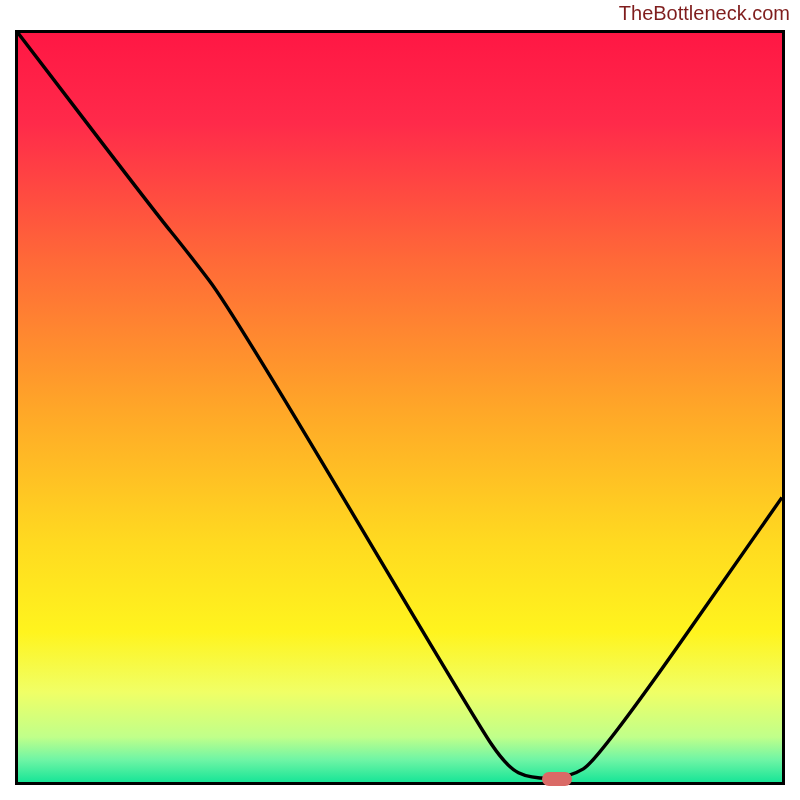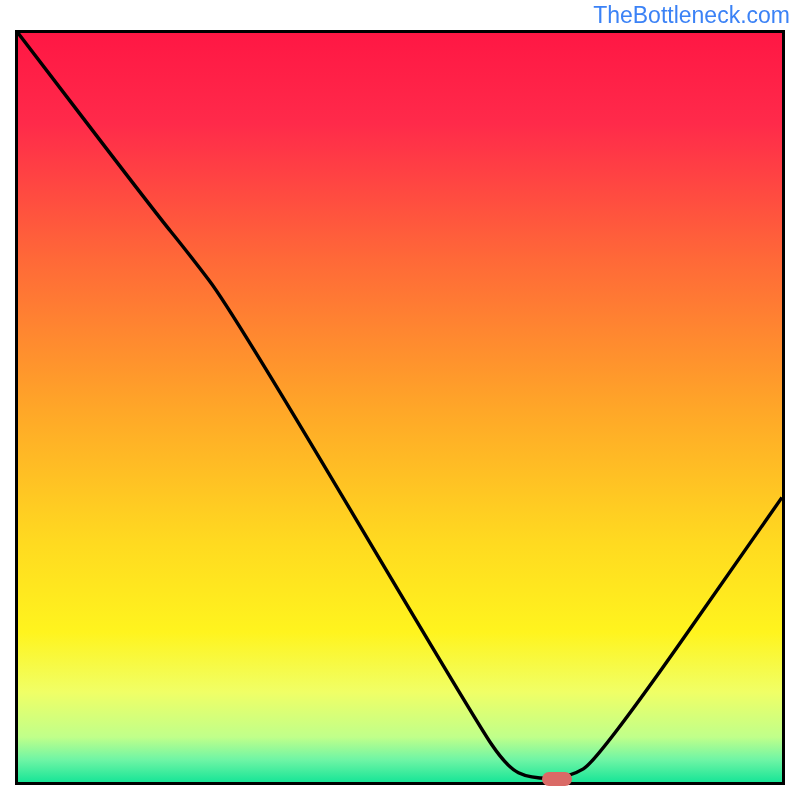--- a/index.html
+++ b/index.html
@@ -7,22 +7,22 @@
     width: 800px;
     height: 800px;
     background: #ffffff;
     font-family: Arial, sans-serif;
     position: relative;
   }
   .watermark {
     position: absolute;
     top: 2px;
     right: 10px;
-    font-size: 23px;
-    color: #3b82f6;
+    font-size: 20px;
+    color: #7f1d1d;
     font-weight: normal;
   }
   .chart-container {
     position: absolute;
     top: 30px;
     left: 15px;
     width: 770px;
     height: 755px;
     border: 3px solid #000;
   }

